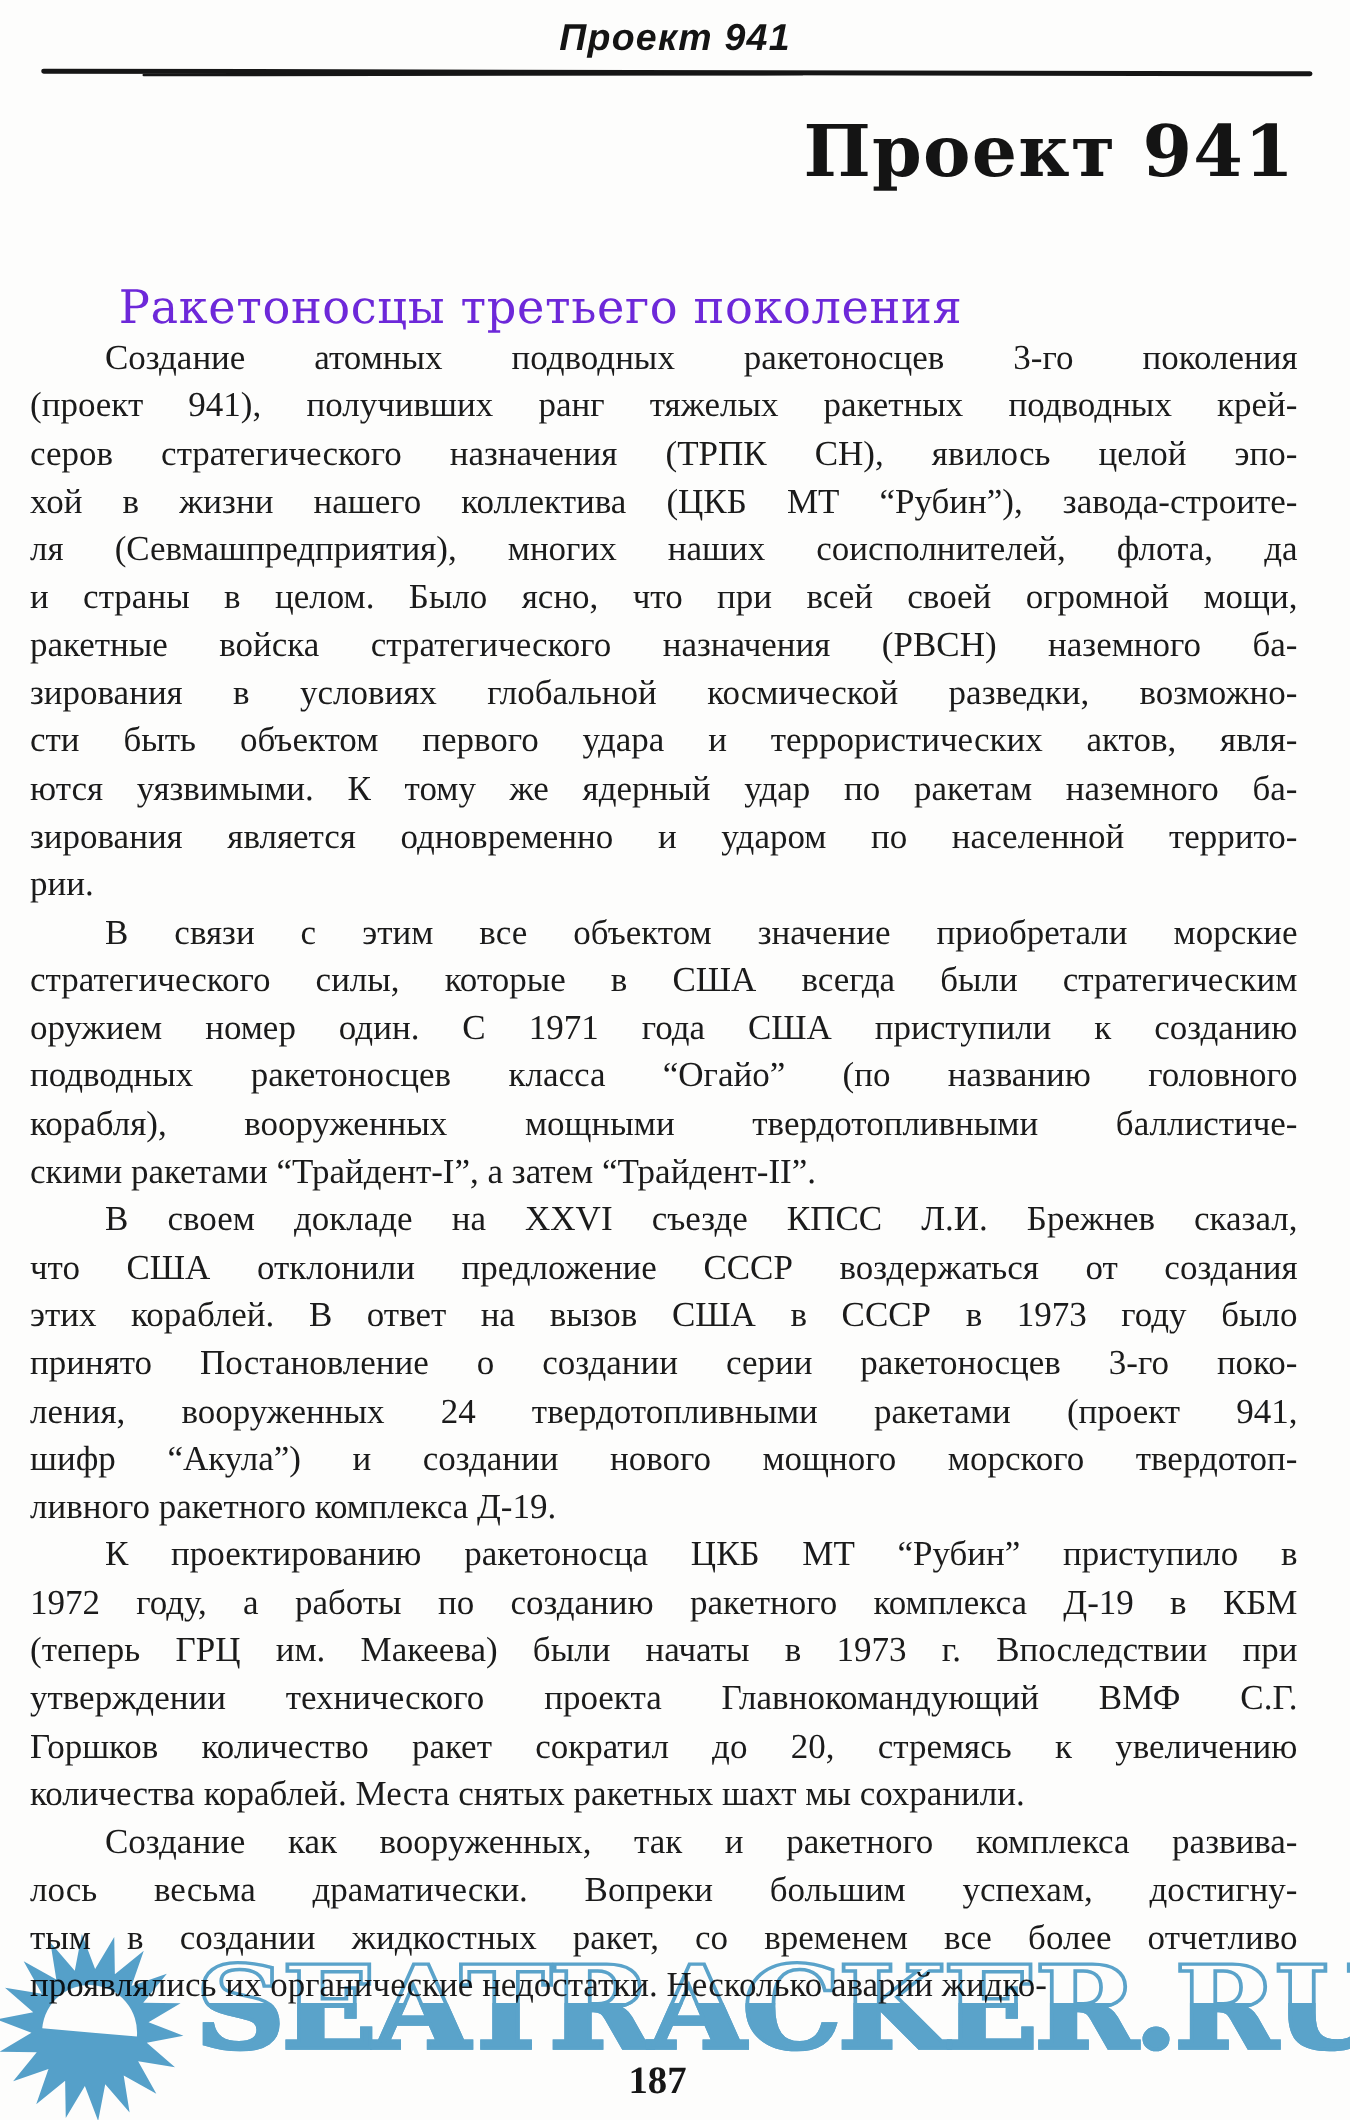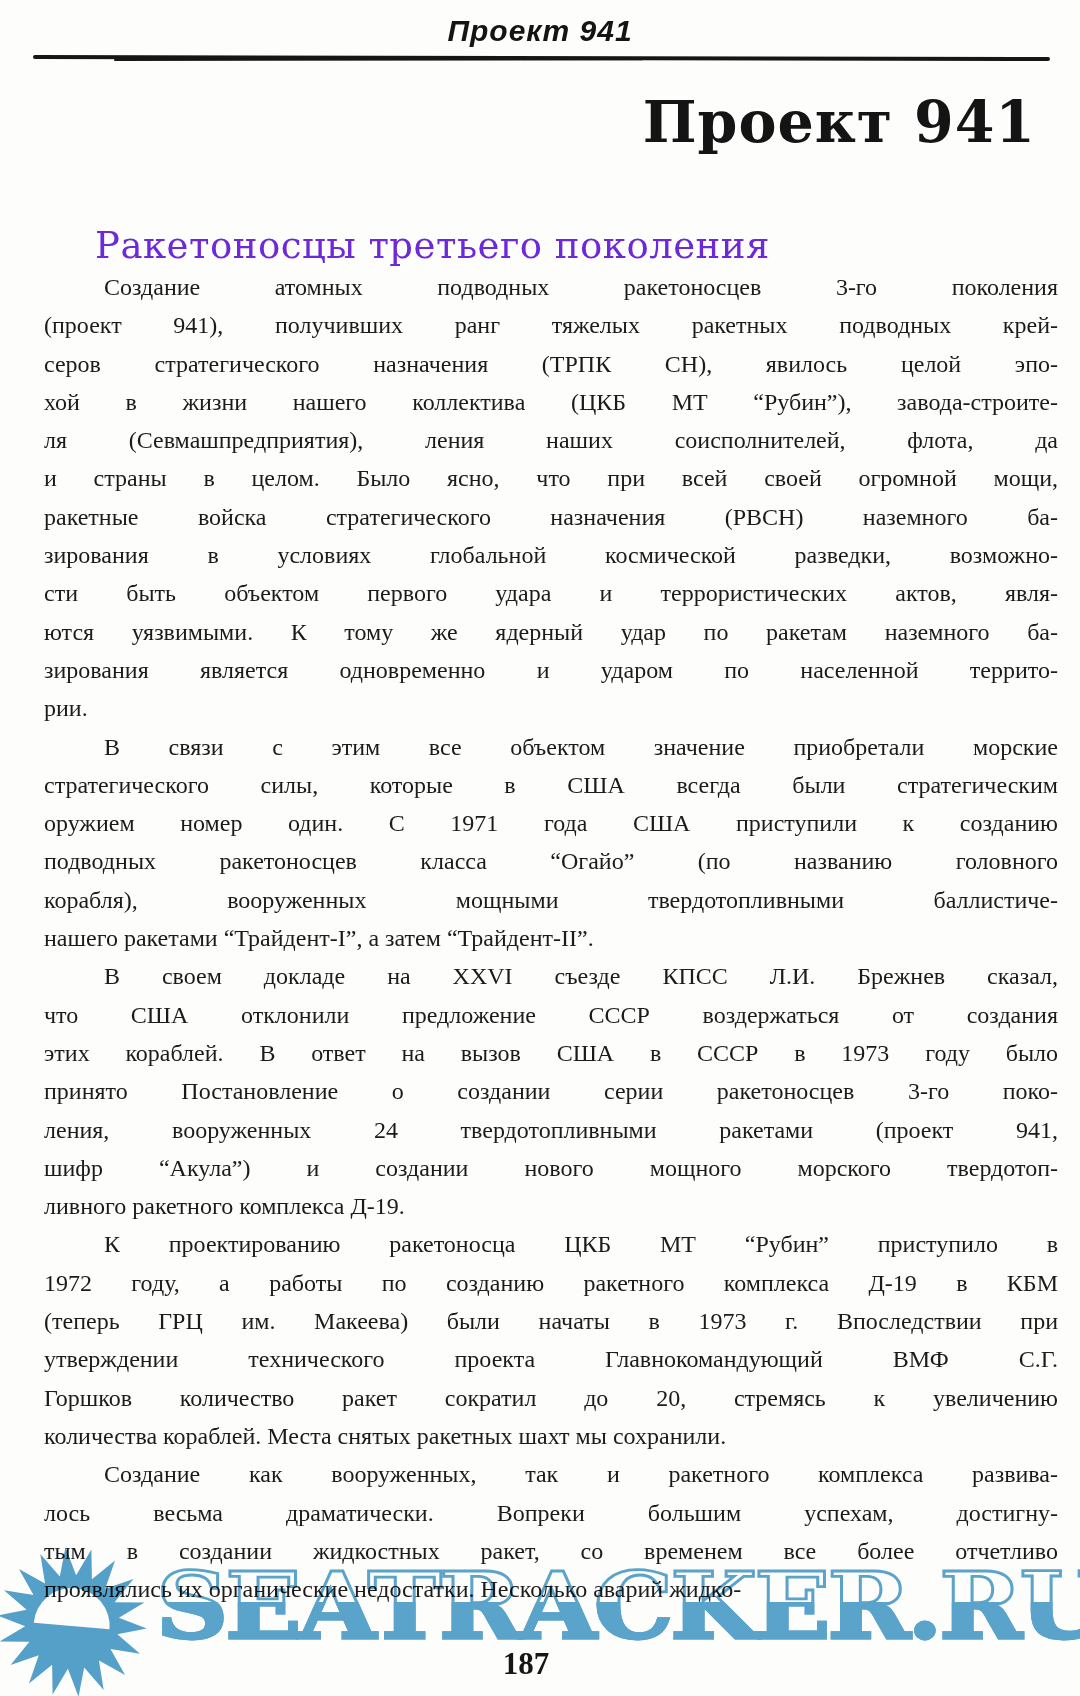--- a/index.html
+++ b/index.html
@@ -35,22 +35,22 @@
     white-space:nowrap;
   }
   .section-heading{
     position:absolute;top:204px;left:95px;
     font-family:"DejaVu Serif", serif;
     font-weight:normal;font-size:37px;letter-spacing:0.5px;color:#6d28d9;
     white-space:nowrap;
     margin-top:20px;
   }
   .body-text{
-    position:absolute;left:44px;top:268px;width:1014px;
-    font-size:24px;
+    position:absolute;left:24px;top:268px;width:1014px;
+    font-size:28px;
   }
   .line{
     height:38.3px;line-height:38.3px;
     text-align:justify;text-align-last:justify;
     overflow:hidden;white-space:normal;
   }
   .line.first{ text-indent:60px; }
   .line.end{ text-align-last:left; }
   .page-number{
     position:absolute;top:1646px;left:0;width:100%;
@@ -88,34 +88,34 @@
 
   <div class="chapter-title">Проект 941</div>
 
   <div class="section-heading">Ракетоносцы третьего поколения</div>
 
   <div class="body-text" id="body-text">
       <div class="line first">Создание атомных подводных ракетоносцев 3-го поколения</div>
       <div class="line">(проект 941), получивших ранг тяжелых ракетных подводных крей-</div>
       <div class="line">серов стратегического назначения (ТРПК СН), явилось целой эпо-</div>
       <div class="line">хой в жизни нашего коллектива (ЦКБ МТ “Рубин”), завода-строите-</div>
-      <div class="line">ля (Севмашпредприятия), ления наших соисполнителей, флота, да</div>
+      <div class="line">ля (Севмашпредприятия), многих наших соисполнителей, флота, да</div>
       <div class="line">и страны в целом. Было ясно, что при всей своей огромной мощи,</div>
       <div class="line">ракетные войска стратегического назначения (РВСН) наземного ба-</div>
       <div class="line">зирования в условиях глобальной космической разведки, возможно-</div>
       <div class="line">сти быть объектом первого удара и террористических актов, явля-</div>
       <div class="line">ются уязвимыми. К тому же ядерный удар по ракетам наземного ба-</div>
       <div class="line">зирования является одновременно и ударом по населенной террито-</div>
       <div class="line end">рии.</div>
       <div class="line first">В связи с этим все объектом значение приобретали морские</div>
       <div class="line">стратегического силы, которые в США всегда были стратегическим</div>
       <div class="line">оружием номер один. С 1971 года США приступили к созданию</div>
       <div class="line">подводных ракетоносцев класса “Огайо” (по названию головного</div>
       <div class="line">корабля), вооруженных мощными твердотопливными баллистиче-</div>
-      <div class="line end">нашего ракетами “Трайдент-I”, а затем “Трайдент-II”.</div>
+      <div class="line end">скими ракетами “Трайдент-I”, а затем “Трайдент-II”.</div>
       <div class="line first">В своем докладе на XXVI съезде КПСС Л.И. Брежнев сказал,</div>
       <div class="line">что США отклонили предложение СССР воздержаться от создания</div>
       <div class="line">этих кораблей. В ответ на вызов США в СССР в 1973 году было</div>
       <div class="line">принято Постановление о создании серии ракетоносцев 3-го поко-</div>
       <div class="line">ления, вооруженных 24 твердотопливными ракетами (проект 941,</div>
       <div class="line">шифр “Акула”) и создании нового мощного морского твердотоп-</div>
       <div class="line end">ливного ракетного комплекса Д-19.</div>
       <div class="line first">К проектированию ракетоносца ЦКБ МТ “Рубин” приступило в</div>
       <div class="line">1972 году, а работы по созданию ракетного комплекса Д-19 в КБМ</div>
       <div class="line">(теперь ГРЦ им. Макеева) были начаты в 1973 г. Впоследствии при</div>

